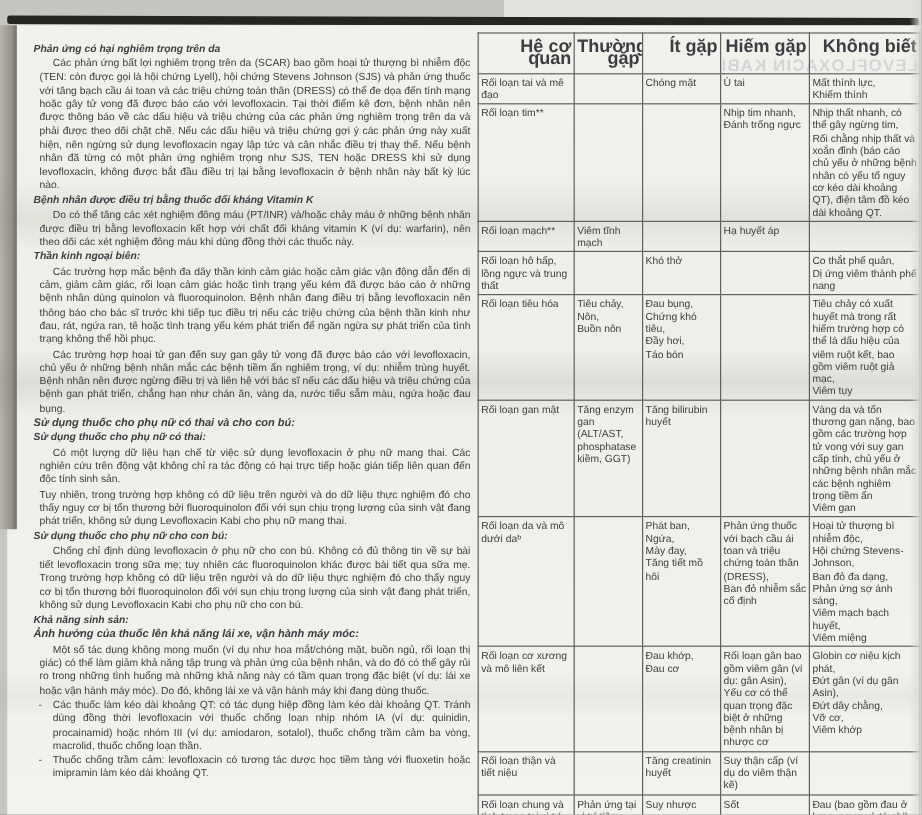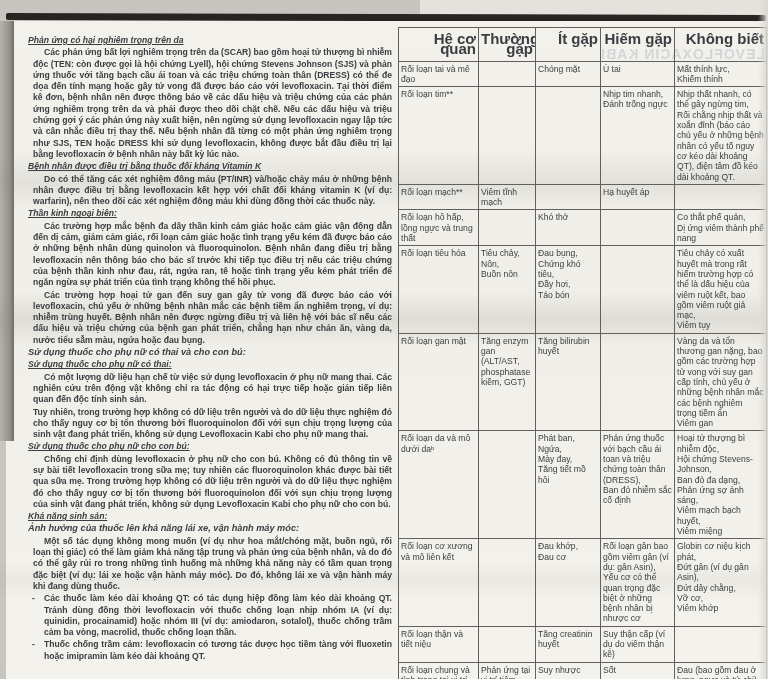--- a/index.html
+++ b/index.html
@@ -20,22 +20,22 @@
   .c1{top:150px;height:60px;background:linear-gradient(180deg,rgba(125,123,115,0) 0%,rgba(125,123,115,.13) 55%,rgba(125,123,115,0) 100%);}
   .c2{top:292px;height:55px;background:linear-gradient(180deg,rgba(120,118,110,0) 0%,rgba(120,118,110,.15) 50%,rgba(120,118,110,0) 100%);}
   .c3{top:560px;height:40px;background:linear-gradient(180deg,rgba(130,128,120,0),rgba(130,128,120,.08),rgba(130,128,120,0));}
   
   .ghost{position:absolute;left:560px;top:46px;width:205px;transform:scaleX(-1);
          font-weight:bold;font-size:14px;letter-spacing:1px;color:#7d84a4;opacity:.25;
          white-space:nowrap;}
   
   .left-col{position:absolute;left:28px;top:34px;width:364px;
             font-size:8.6px;line-height:11.3px;color:#3c3d42;}
-  .sec{margin:0 0 1px 0;font-weight:bold;}
-  .hu{font-style:italic;text-decoration:underline;font-weight:bold;margin-top:1px;}
+  .sec{margin:0 0 1px 0;}
+  .hu{font-style:italic;font-weight:bold;margin-top:1px;}
   .hb{font-weight:bold;font-style:italic;margin-top:1px;font-size:9.2px;}
   .p{text-indent:11px;text-align:justify;margin-left:5px;}
   .np{text-indent:0;}
   .li{position:relative;padding-left:13px;margin-left:3px;text-align:justify;}
   .li::before{content:"-";position:absolute;left:1px;top:0;}
   
   .right-col{position:absolute;left:398px;top:27px;width:369px;color:#3c3d42;}
   table.adr{border-collapse:collapse;width:368px;table-layout:fixed;}
   table.adr th,table.adr td{border:1px solid #62605c;vertical-align:top;
       font-size:8.6px;line-height:10.3px;padding:2px 2px;white-space:pre-line;

